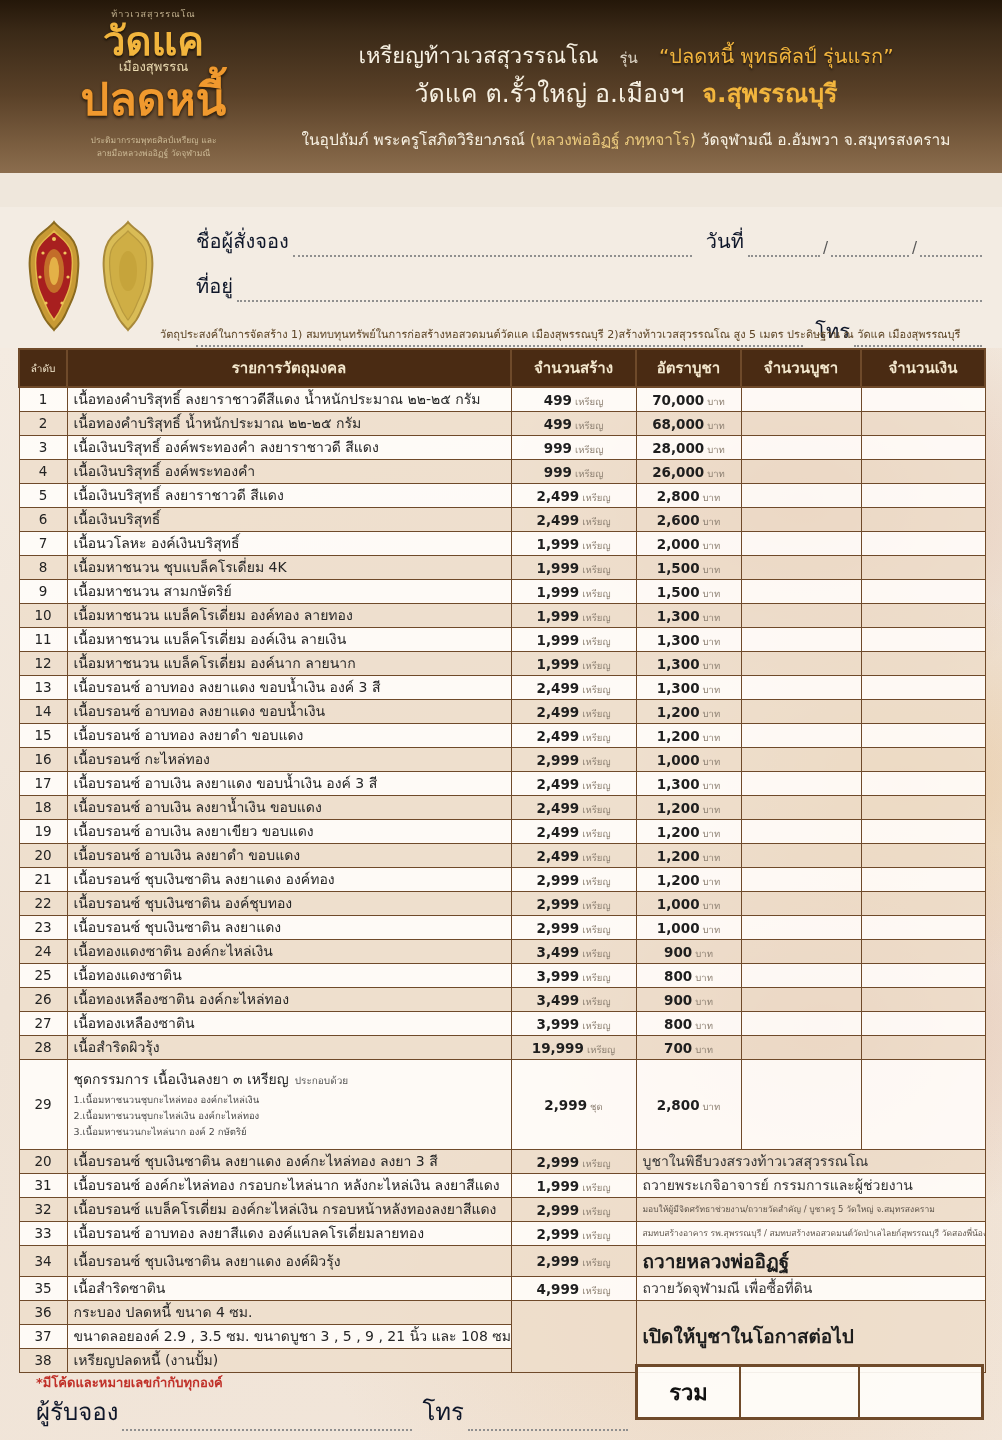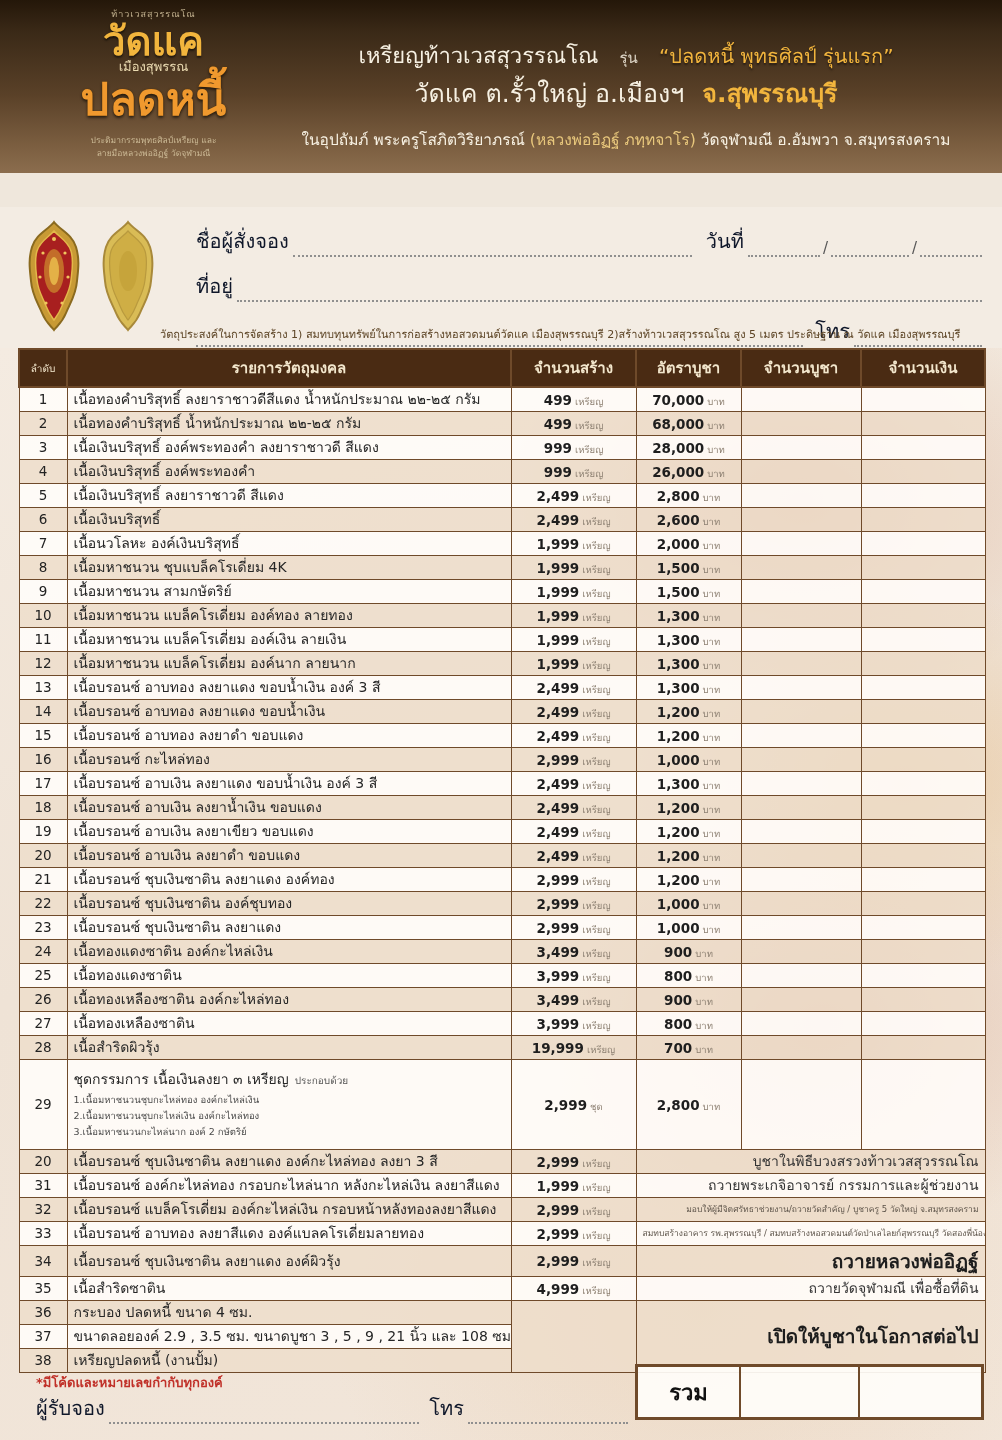--- a/index.html
+++ b/index.html
@@ -63,29 +63,29 @@
   table.order tbody tr.tall{height:90px;}
   table.order tbody tr:nth-child(odd){background:var(--row-odd);}
   table.order tbody tr:nth-child(even){background:var(--row-even);}
   .c-no{text-align:center; font-size:13.5px; color:#222;}
   .c-name{font-size:14px; color:#262626; padding-left:10px; white-space:nowrap;}
   .c-name .sfx{font-size:10px; color:#555; margin-left:6px;}
   .c-name .subs{font-size:9.5px; color:#4a4a4a; line-height:1.65; margin-top:2px; font-weight:normal;}
   .c-qty,.c-price{text-align:center; white-space:nowrap;}
   .c-qty b,.c-price b{font-size:13.5px; color:#1e1e1e; font-weight:600;}
   .c-qty .unit,.c-price .unit{font-size:9.5px; color:#8d8072; margin-left:3px;}
-  .c-note{text-align:right; white-space:nowrap;}
+  .c-note{text-align:left; white-space:nowrap;}
   .note-md{font-size:14px; color:#333;}
   .note-sm{font-size:8.5px; color:#5a5147;}
   .note-lg{font-size:19px; color:#1d1d1d; font-weight:bold;}
 
   
   .red-note{position:absolute; left:36px; top:1372px; font-size:13px; font-weight:bold; color:var(--red);}
   .receiver-row{position:absolute; left:36px; top:1392px; width:592px; display:flex; align-items:flex-end;}
-  .receiver-row .f-label{font-size:20px;}
+  .receiver-row .f-label{font-size:24px;}
   .total-box{position:absolute; left:635px; top:1364px; width:349px; height:56px; display:flex;
     border:3px solid var(--border); background:rgba(255,253,250,.92);}
   .total-cell{display:flex; align-items:center; justify-content:center;}
   .total-cell.l{flex:0 0 103px; border-right:2px solid var(--border);}
   .total-cell.m{flex:0 0 119px; border-right:2px solid var(--border);}
   .total-cell.r{flex:1;}
   .total-label{font-size:22px; font-weight:bold; color:#111;}
 </style>
 </head>
 <body>

